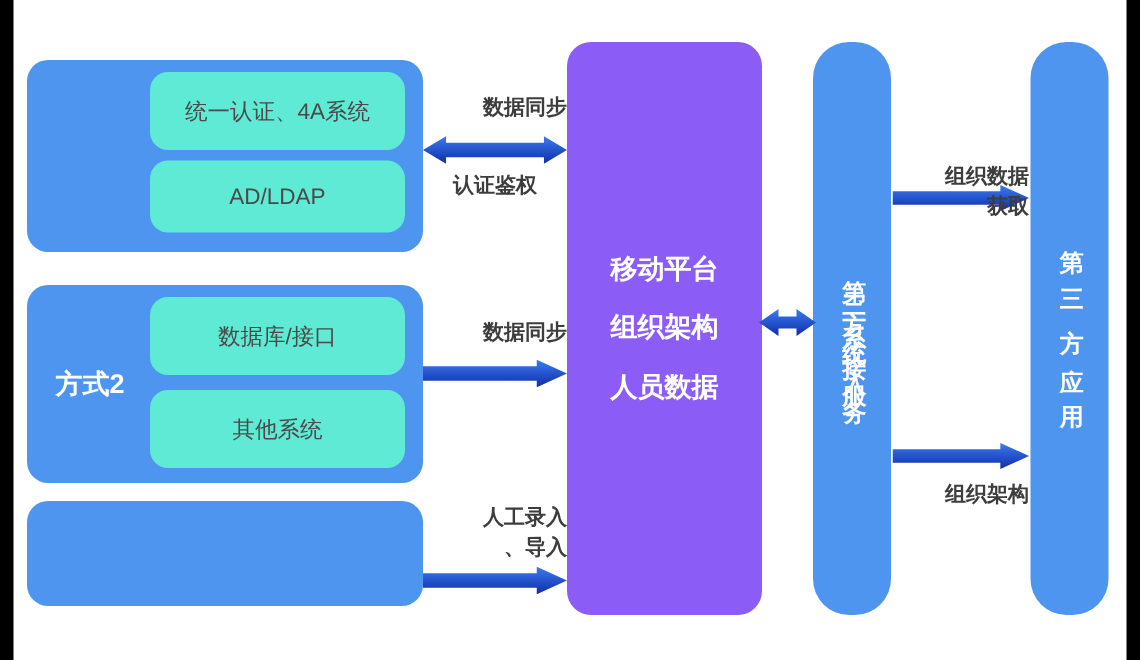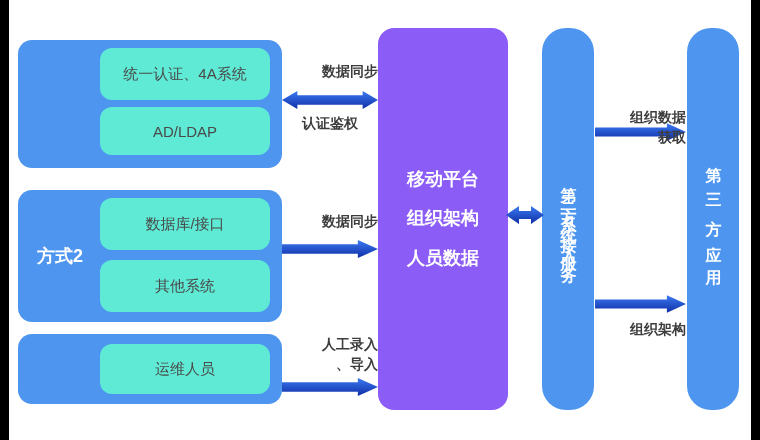--- a/index.html
+++ b/index.html
@@ -59,21 +59,20 @@
     <div class="white-box" style="top:67px;height:48px;">AD/LDAP</div>
   </div>
 
   <div class="group" style="left:18px;top:190px;width:264px;height:132px;">
     <div class="group-label">方式2</div>
     <div class="white-box" style="top:70px;height:52px;">其他系统</div>
     <div class="white-box" style="top:8px;height:52px;">数据库/接口</div>
   </div>
 
   <div class="group" style="left:18px;top:334px;width:264px;height:70px;">
-    <div class="white-box" style="top:10px;height:50px;">运维人员</div>
   </div>
 
   <div class="center-box">移动平台
 组织架构
 人员数据</div>
 
   <div class="vcol service">第三方系统接入服务</div>
   <div class="vcol app">第三方应用</div>
 
   <svg class="arrow" style="left:282px;top:89px;" width="96" height="22" viewBox="0 0 100 22">

